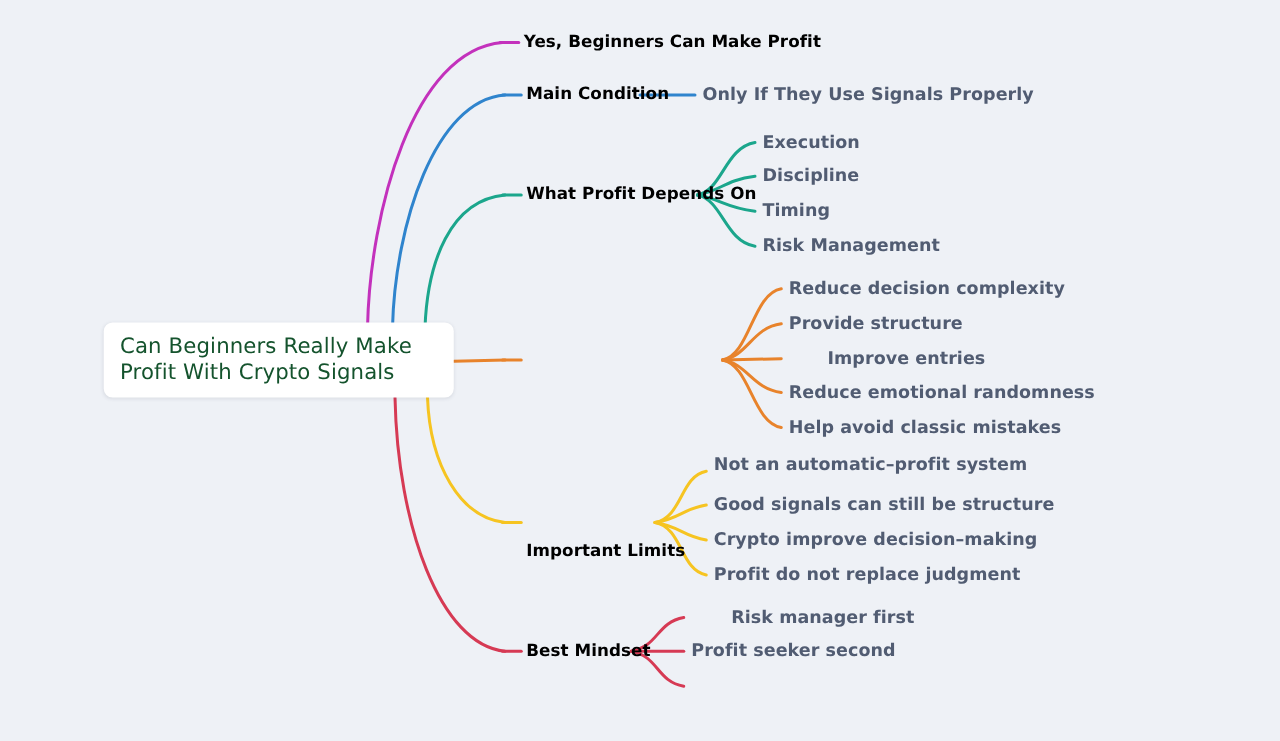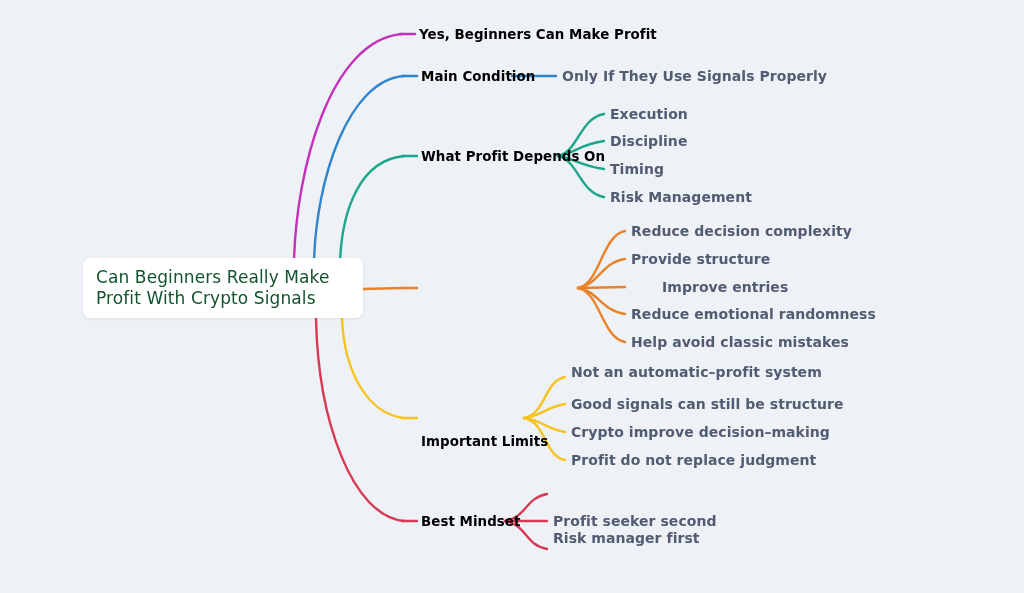--- a/index.html
+++ b/index.html
@@ -135,16 +135,16 @@
 
   <div class="node-label level-1" style="left:421px; top:418px;margin-top:23px;">Important Limits</div>
 
   <div class="node-label level-2" style="left:571px; top:372px;">Not an automatic–profit system</div>
   <div class="node-label level-2" style="left:571px; top:404px;">Good signals can still be structure</div>
   <div class="node-label level-2" style="left:571px; top:432px;">Crypto improve decision–making</div>
   <div class="node-label level-2" style="left:571px; top:460px;">Profit do not replace judgment</div>
 
   <div class="node-label level-1" style="left:421px; top:521px;">Best Mindset</div>
 
-  <div class="node-label level-2" style="left:553px; top:494px;margin-top:44px;">Risk manager first</div>
+  <div class="node-label level-2" style="left:585px; top:494px;">Risk manager first</div>
   <div class="node-label level-2" style="left:553px; top:521px;">Profit seeker second</div>
 
 </div>
 
 </body></html>

